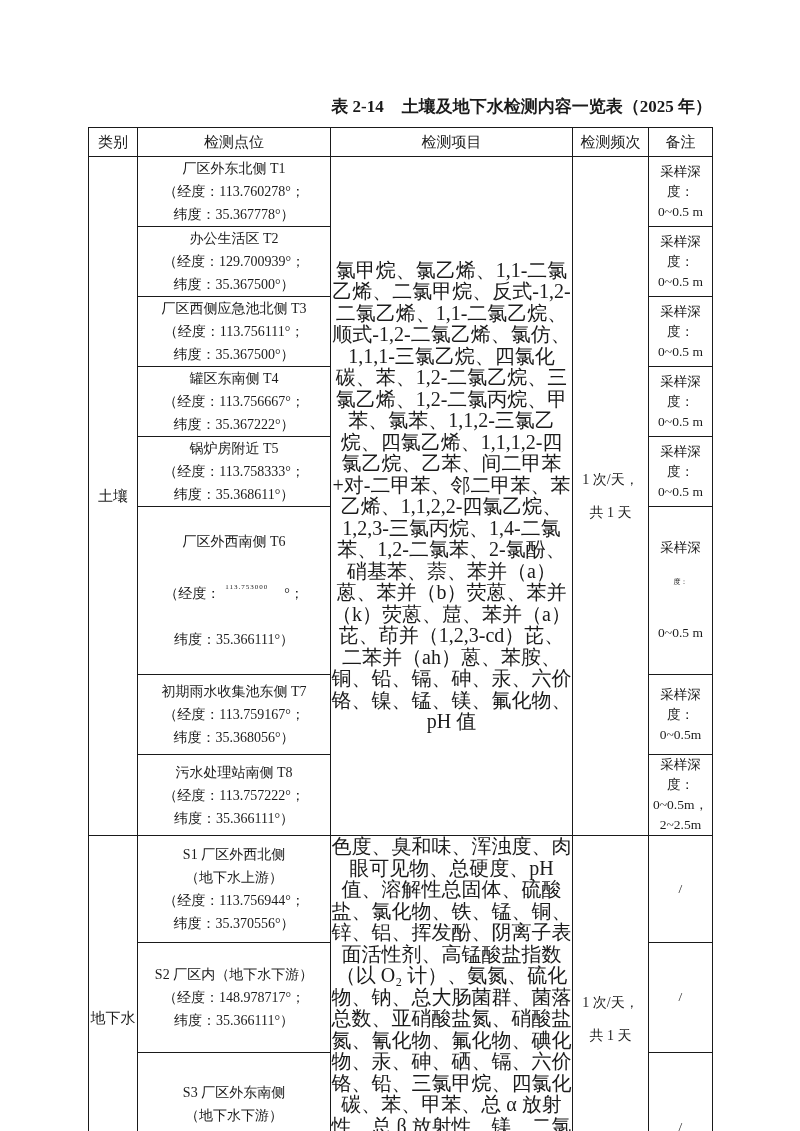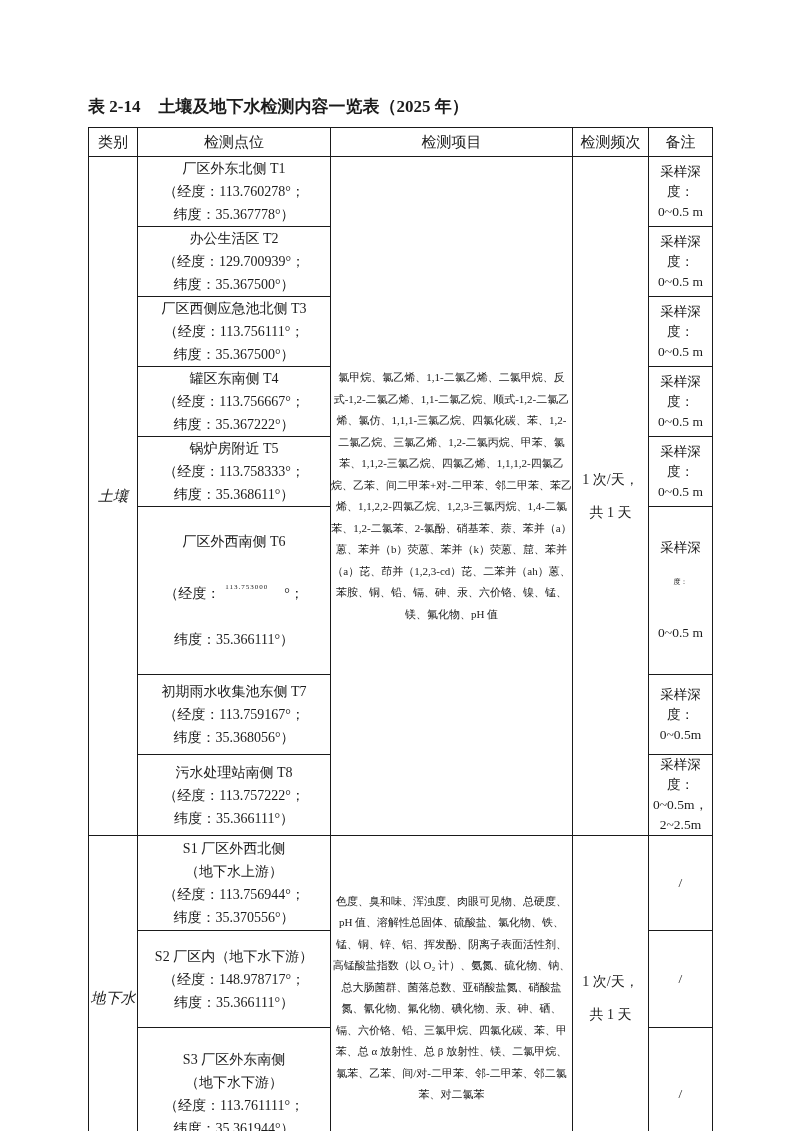--- a/index.html
+++ b/index.html
@@ -3,36 +3,36 @@
 <meta charset="utf-8">
 <style>
   html,body { margin:0; padding:0; }
   body {
     width:800px; height:1131px; background:#ffffff;
     font-family:"Liberation Serif","DejaVu Serif",serif;
     color:#1b1b1b;
   }
   .page { padding:95px 0 0 88px; }
   .doc-title {
-    width:624px; text-align:left; font-size:17px; font-weight:bold;
+    width:624px; text-align:right; font-size:17px; font-weight:bold;
     margin:0 0 9px 0; white-space:nowrap;
   }
   .doc-title .t-num { margin-right:18px; }
   table.mon-table {
     border-collapse:collapse; table-layout:fixed; width:624px;
   }
   .mon-table td, .mon-table th {
     border:1.5px solid #1a1a1a; vertical-align:middle; text-align:center;
     padding:0; overflow:hidden;
   }
   .mon-table th { font-size:15px; font-weight:normal; height:28px; }
-  .cat   { font-size:15px;font-style:italic; }
+  .cat   { font-size:15px; }
   .point { font-size:14px; line-height:23px; white-space:pre-line; }
   .items {
-    font-size:11px; line-height:21.5px; padding:0 3px;
+    font-size:20px; line-height:21.5px; padding:0 3px;
     text-align:justify; text-align-last:center; text-justify:inter-character;
   }
   .freq  { font-size:14px; line-height:33px; white-space:pre-line; }
   .remark{ font-size:13.5px; line-height:20px; white-space:pre-line; }
   .tiny-sup {
     font-size:7px; vertical-align:9px; margin:0 16px 16px 5px; letter-spacing:1px;
   }
   .tiny-txt { font-size:7px; line-height:9px; }
   .remark-gap { margin-top:16px; }
   

